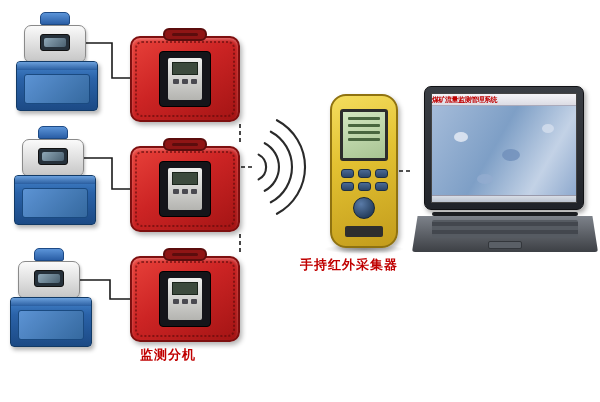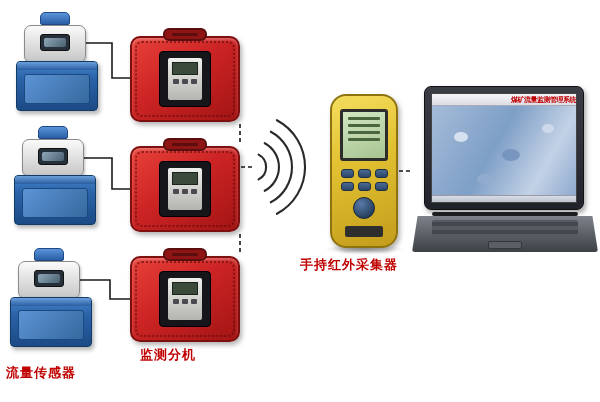--- a/index.html
+++ b/index.html
@@ -40,21 +40,21 @@
   .hh-keys { margin-top:8px; display:grid; grid-template-columns:repeat(3,13px); gap:4px; justify-content:center; }
   .hh-keys span { height:9px; background:linear-gradient(#4a6a94,#2c4668); border:1px solid #1c2f45; border-radius:3px; }
   .hh-dpad { margin:6px auto 0; width:22px; height:22px; border-radius:50%; background:radial-gradient(circle at 35% 30%, #5a7ba8, #243d5c 75%); border:1px solid #16263a; }
   .hh-label { margin:7px auto 0; width:38px; height:11px; background:#2e2e2e; border-radius:2px; }
   .hh-shadow { position:absolute; width:80px; height:10px; border-radius:50%; background:radial-gradient(ellipse, rgba(0,0,0,.28), rgba(0,0,0,0) 70%); z-index:1; }
 
   
   .laptop { width:186px; }
   .lp-screen { margin-left:12px; width:160px; height:124px; background:linear-gradient(180deg,#3a3e44,#202329); border:1px solid #101114; border-radius:7px; padding:6px; box-shadow:2px 3px 5px rgba(0,0,0,.35); }
   .lp-display { position:relative; width:100%; height:100%; background:linear-gradient(120deg,#a8bedb,#7e9fc6 45%,#c3d2e6 75%,#8aa6cc); border:1px solid #444; overflow:hidden; }
-  .lp-titlebar { position:absolute; left:0; right:0; top:0; height:12px; background:linear-gradient(#f4f4f8,#dcdce4); border-bottom:1px solid #aab; color:#c00000; font-size:7px; line-height:12px; text-align:right; white-space:nowrap; overflow:hidden; font-weight:bold; letter-spacing:-0.5px; }
+  .lp-titlebar { position:absolute; left:0; right:0; top:0; height:12px; background:linear-gradient(#f4f4f8,#dcdce4); border-bottom:1px solid #aab; color:#c00000; font-size:7px; line-height:12px; text-align:left; white-space:nowrap; overflow:hidden; font-weight:bold; letter-spacing:-0.5px; }
   .lp-fleck { position:absolute; border-radius:50%; opacity:.8; }
   .lp-statusbar { position:absolute; left:0; right:0; bottom:0; height:7px; background:linear-gradient(#d8dde6,#bcc4d0); border-top:1px solid #99a; }
   .lp-hinge { margin:2px 0 0 20px; width:146px; height:4px; background:#1c1e22; border-radius:2px; }
   .lp-base { margin-top:0; width:186px; height:36px; background:linear-gradient(180deg,#7d828a,#3d4045); clip-path:polygon(3% 0, 97% 0, 100% 100%, 0 100%); border-radius:3px; position:relative; }
   .lp-keyboard { position:absolute; left:20px; right:20px; top:4px; height:18px; background:repeating-linear-gradient(0deg,#565b62 0 4px,#43474e 4px 8px); border-radius:2px; }
   .lp-touchpad { position:absolute; left:50%; bottom:3px; transform:translateX(-50%); width:34px; height:8px; background:#5a5f66; border:1px solid #33363b; border-radius:2px; }
 
   
   .diagram-label { position:absolute; z-index:3; color:#c00000; font-weight:bold; font-size:13px; letter-spacing:1px; white-space:nowrap; }
 </style>
@@ -198,17 +198,16 @@
         <div class="lp-statusbar"></div>
       </div>
     </div>
     <div class="lp-hinge"></div>
     <div class="lp-base">
       <div class="lp-keyboard"></div>
       <div class="lp-touchpad"></div>
     </div>
   </div>
 
-  <div class="diagram-label" style="left:6px; top:364px;">流量传感器</div>
   <div class="diagram-label" style="left:300px; top:256px;">手持红外采集器</div>
   <div class="diagram-label" style="left:140px; top:346px;">监测分机</div>
 
 </div>
 
 </body></html>

